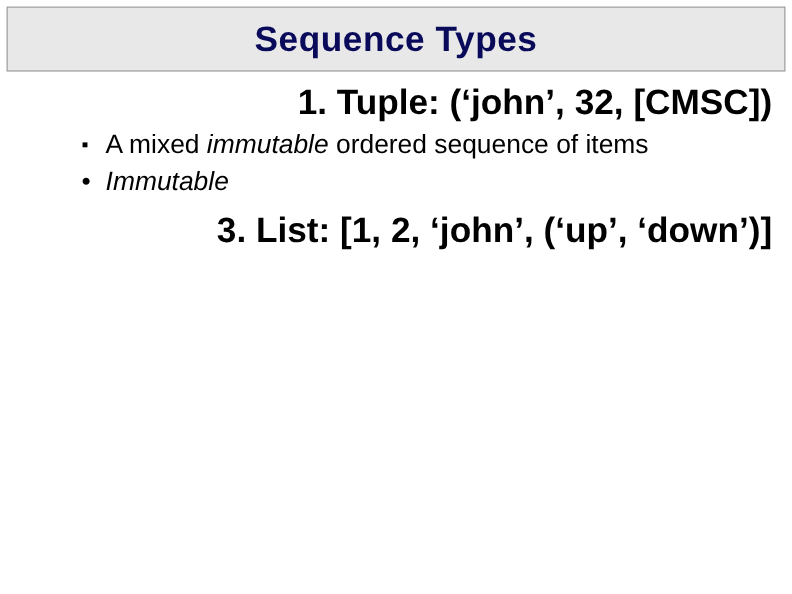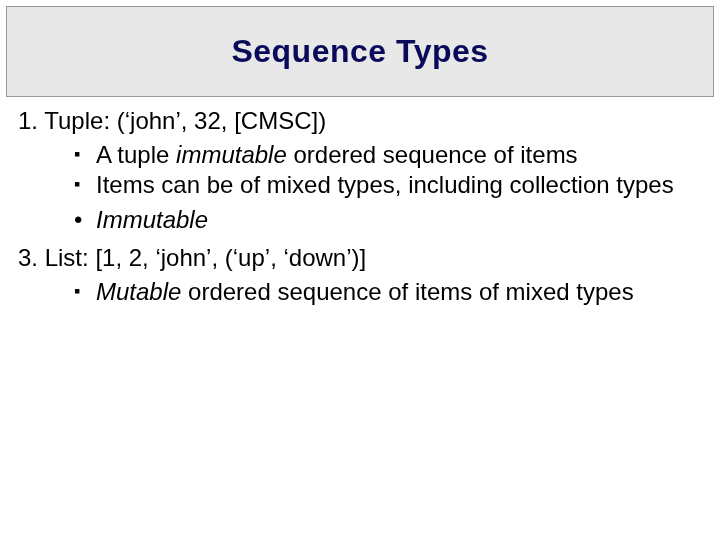--- a/index.html
+++ b/index.html
@@ -6,38 +6,39 @@
   body {
     width: 720px;
     height: 540px;
     background: #ffffff;
     font-family: Arial, Helvetica, sans-serif;
     color: #000;
   }
   .title-bar {
     background: #e8e8e8;
     border: 1px solid #999;
-    padding: 26px 0;
+    padding: 10px 0;
     text-align: center;
     margin: 6px 6px 10px 6px;
   }
   .title-bar h1 {
     font-size: 32px;
     font-weight: bold;
     color: #0a0a5a;
     letter-spacing: 0.5px;
   }
   .content {
     padding: 0 18px;
   }
   .section-head {
-    font-size: 24px;
-    font-weight: normal;
+    font-size: 32px;
+    font-weight: bold;
     margin-top: 10px;
     margin-bottom: 6px;
+    text-align: right;
   }
   ul.bullets {
     list-style: none;
     margin-left: 56px;
     margin-bottom: 6px;
   }
   ul.bullets li {
     font-size: 24px;
     line-height: 1.18;
     margin-bottom: 2px;
@@ -69,37 +70,29 @@
 
 <div class="content">
 
   <div class="section-head">
     <span>1.</span>
     <span>Tuple:</span>
     <span>(‘john’, 32, [CMSC])</span>
   </div>
   <ul class="bullets square">
     <li>
-      <span>A tuple </span><span class="italic">immutable</span><span> ordered sequence of items</span>
-    </li>
-    <li>
-      <span>Items can be of mixed types, including collection types</span><span class="italic"></span><span></span>
+      <span>A mixed </span><span class="italic">immutable</span><span> ordered sequence of items</span>
     </li>
   </ul>
 
   <ul class="bullets dot">
     <li>
       <span></span><span class="italic">Immutable</span><span></span>
     </li>
   </ul>
 
   <div class="section-head">
     <span>3.</span>
     <span>List:</span>
     <span>[1, 2, ‘john’, (‘up’, ‘down’)]</span>
   </div>
-  <ul class="bullets square">
-    <li>
-      <span></span><span class="italic">Mutable</span><span> ordered sequence of items of mixed types</span>
-    </li>
-  </ul>
 
 </div>
 
 </body></html>

